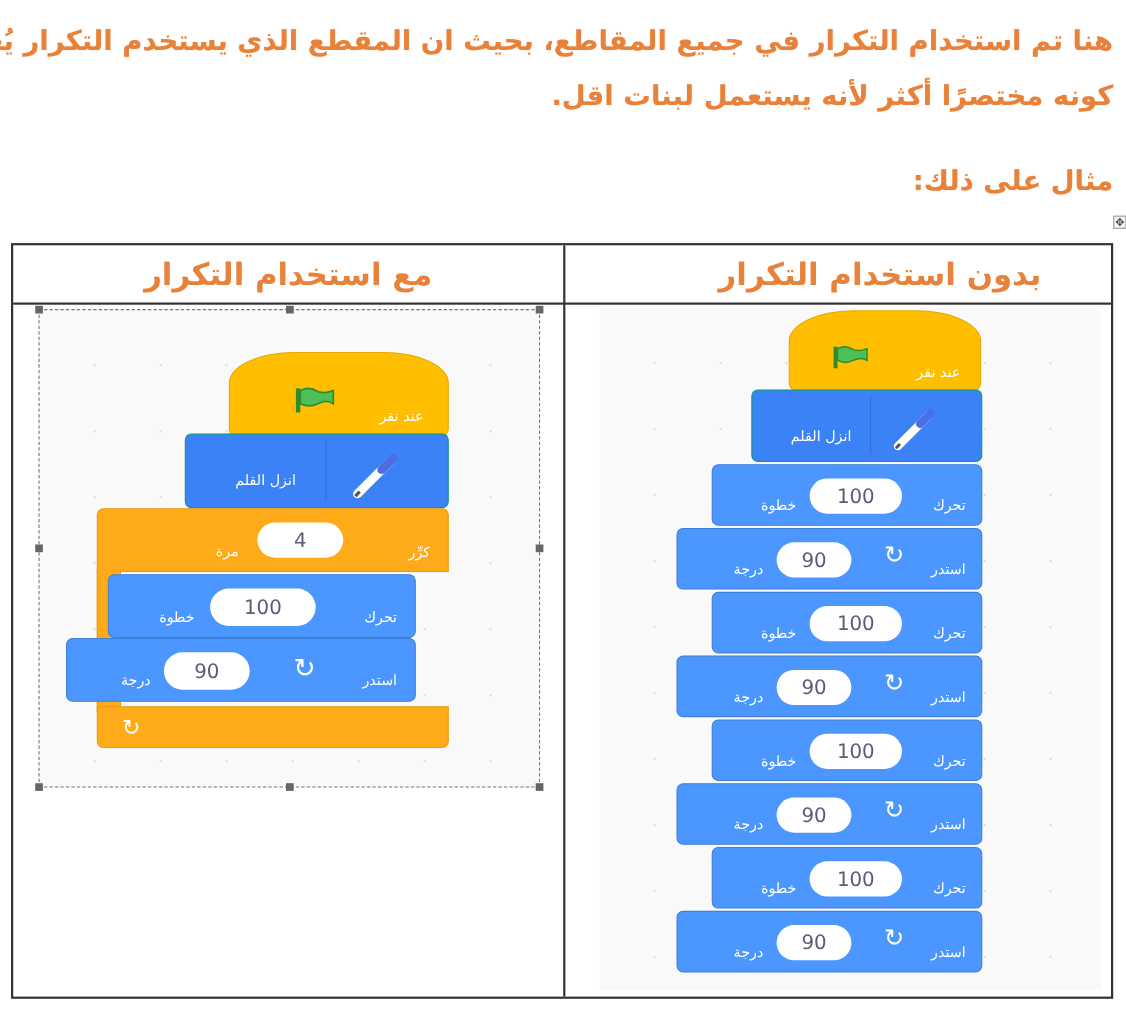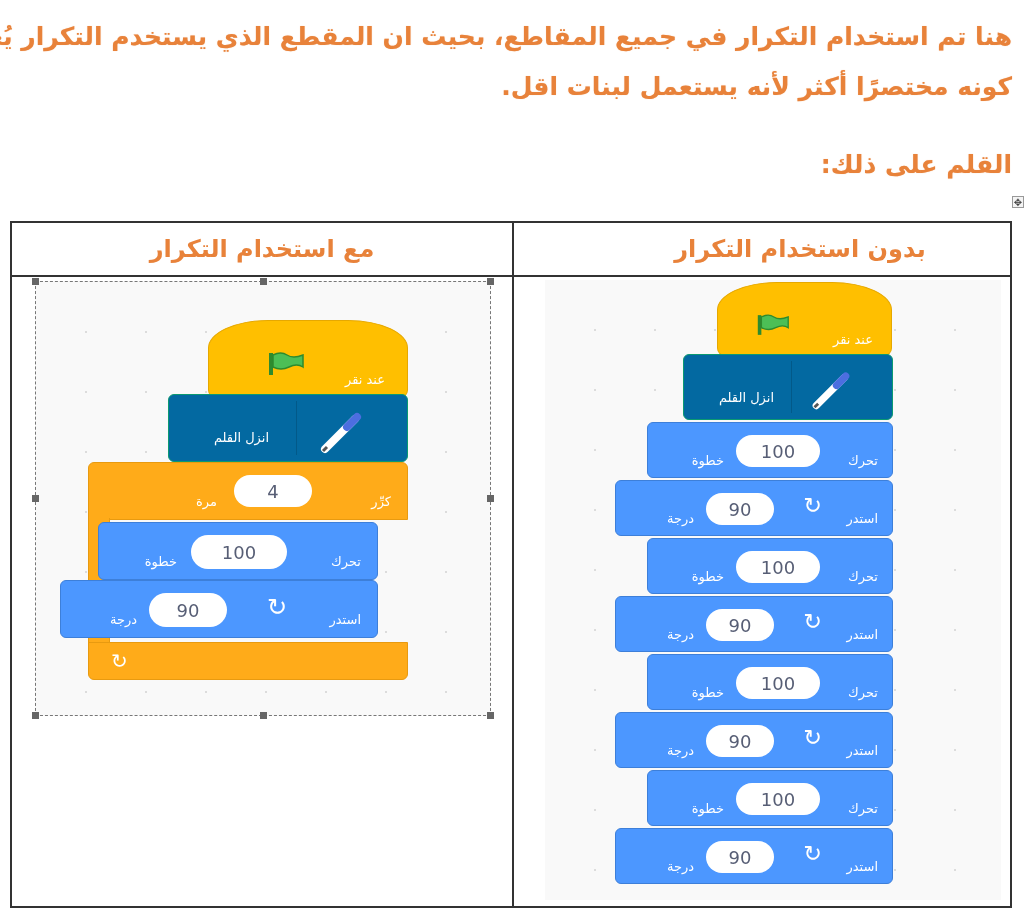--- a/index.html
+++ b/index.html
@@ -5,48 +5,48 @@
   html, body { margin:0; padding:0; background:#ffffff; }
   body { width:1024px; height:921px; position:relative; overflow:hidden; font-family:"DejaVu Sans", sans-serif; }
   .para { position:absolute; right:12px; color:#e8823a; font-weight:bold; direction:rtl; text-align:right; white-space:nowrap; font-family:"DejaVu Sans", sans-serif; text-shadow:0 0 1px rgba(232,130,58,0.4); }
   #line1 { top:22px; font-size:25px; }
   #line2 { top:72px; font-size:25px; }
   #example { top:150px; font-size:25px; }
 
   .table { position:absolute; left:10px; top:221px; width:1002px; height:687px; border:2px solid #333; box-sizing:border-box; }
   .hdr-row { position:absolute; left:0; top:0; width:100%; height:54px; border-bottom:2px solid #333; box-sizing:border-box; }
   .vdiv { position:absolute; left:500px; top:0; width:2px; height:100%; background:#333; }
-  .hdr-cell { position:absolute; top:0; height:52px; display:flex; align-items:center; justify-content:center; color:#e8823a; font-weight:bold; font-size:24px; direction:rtl; }
+  .hdr-cell { position:absolute; top:0; height:52px; display:flex; align-items:center; justify-content:center; color:#e8823a; font-weight:bold; font-size:28px; direction:rtl; }
   #hdr-left { left:0; width:500px; }
   #hdr-right { left:497px; width:582px; }
   .move-handle { position:absolute; left:1012px; top:196px; width:12px; height:12px; border:1px solid #999; background:#f4f4f4; font-size:10px; line-height:11px; text-align:center; color:#444; box-sizing:border-box; }
 
   
   .img-left { position:absolute; left:35px; top:281px; width:456px; height:435px; background:#f9f9f9; border:1px dashed #777; box-sizing:border-box; }
   .handle { position:absolute; width:7px; height:7px; background:#666; }
   .img-right { position:absolute; left:545px; top:280px; width:456px; height:620px; background:#f9f9f9; }
 
   .dotgrid { position:absolute; inset:0; background-image:radial-gradient(circle, #dcdcdc 1px, transparent 1.3px); background-size:60px 60px; background-position:20px 20px; }
 
   
   .blk { position:absolute; box-sizing:border-box; border-radius:6px; color:#fff; direction:rtl; font-size:14px; display:flex; align-items:center; }
   .hat { background:#ffbf00; border:1px solid #e6a800; border-radius:60px 60px 8px 8px / 28px 28px 8px 8px; }
-  .pen { background:#0369a1; border:1px solid #0b9a72; }
+  .pen { background:#3b82f6; border:1px solid #0b9a72; }
   .motion { background:#4c97ff; border:1px solid #3d7fd9; }
   .control { background:#ffab19; border:1px solid #e89a10; }
   .pill { background:#fff; color:#575e75; border-radius:20px; display:inline-flex; align-items:center; justify-content:center; font-size:18px; font-family:"DejaVu Sans", sans-serif; }
   .lbl { color:#fff; font-size:13px; white-space:nowrap;margin-top:11px; }
   .pen-sep { position:absolute; top:6px; bottom:6px; width:1px; background:rgba(0,0,0,0.15); }
 </style>
 </head>
 <body>
 
 <div class="para" id="line1">هنا تم استخدام التكرار في جميع المقاطع، بحيث ان المقطع الذي يستخدم التكرار يُعتبر أفضل،</div>
 <div class="para" id="line2">كونه مختصرًا أكثر لأنه يستعمل لبنات اقل.</div>
-<div class="para" id="example">القلم على ذلك:</div>
+<div class="para" id="example">مثال على ذلك:</div>
 
 <div class="move-handle">✥</div>
 
 <div class="table">
   <div class="hdr-row"></div>
   <div class="vdiv"></div>
   <div class="hdr-cell" id="hdr-left">مع استخدام التكرار</div>
   <div class="hdr-cell" id="hdr-right">بدون استخدام التكرار</div>
 </div>
 

